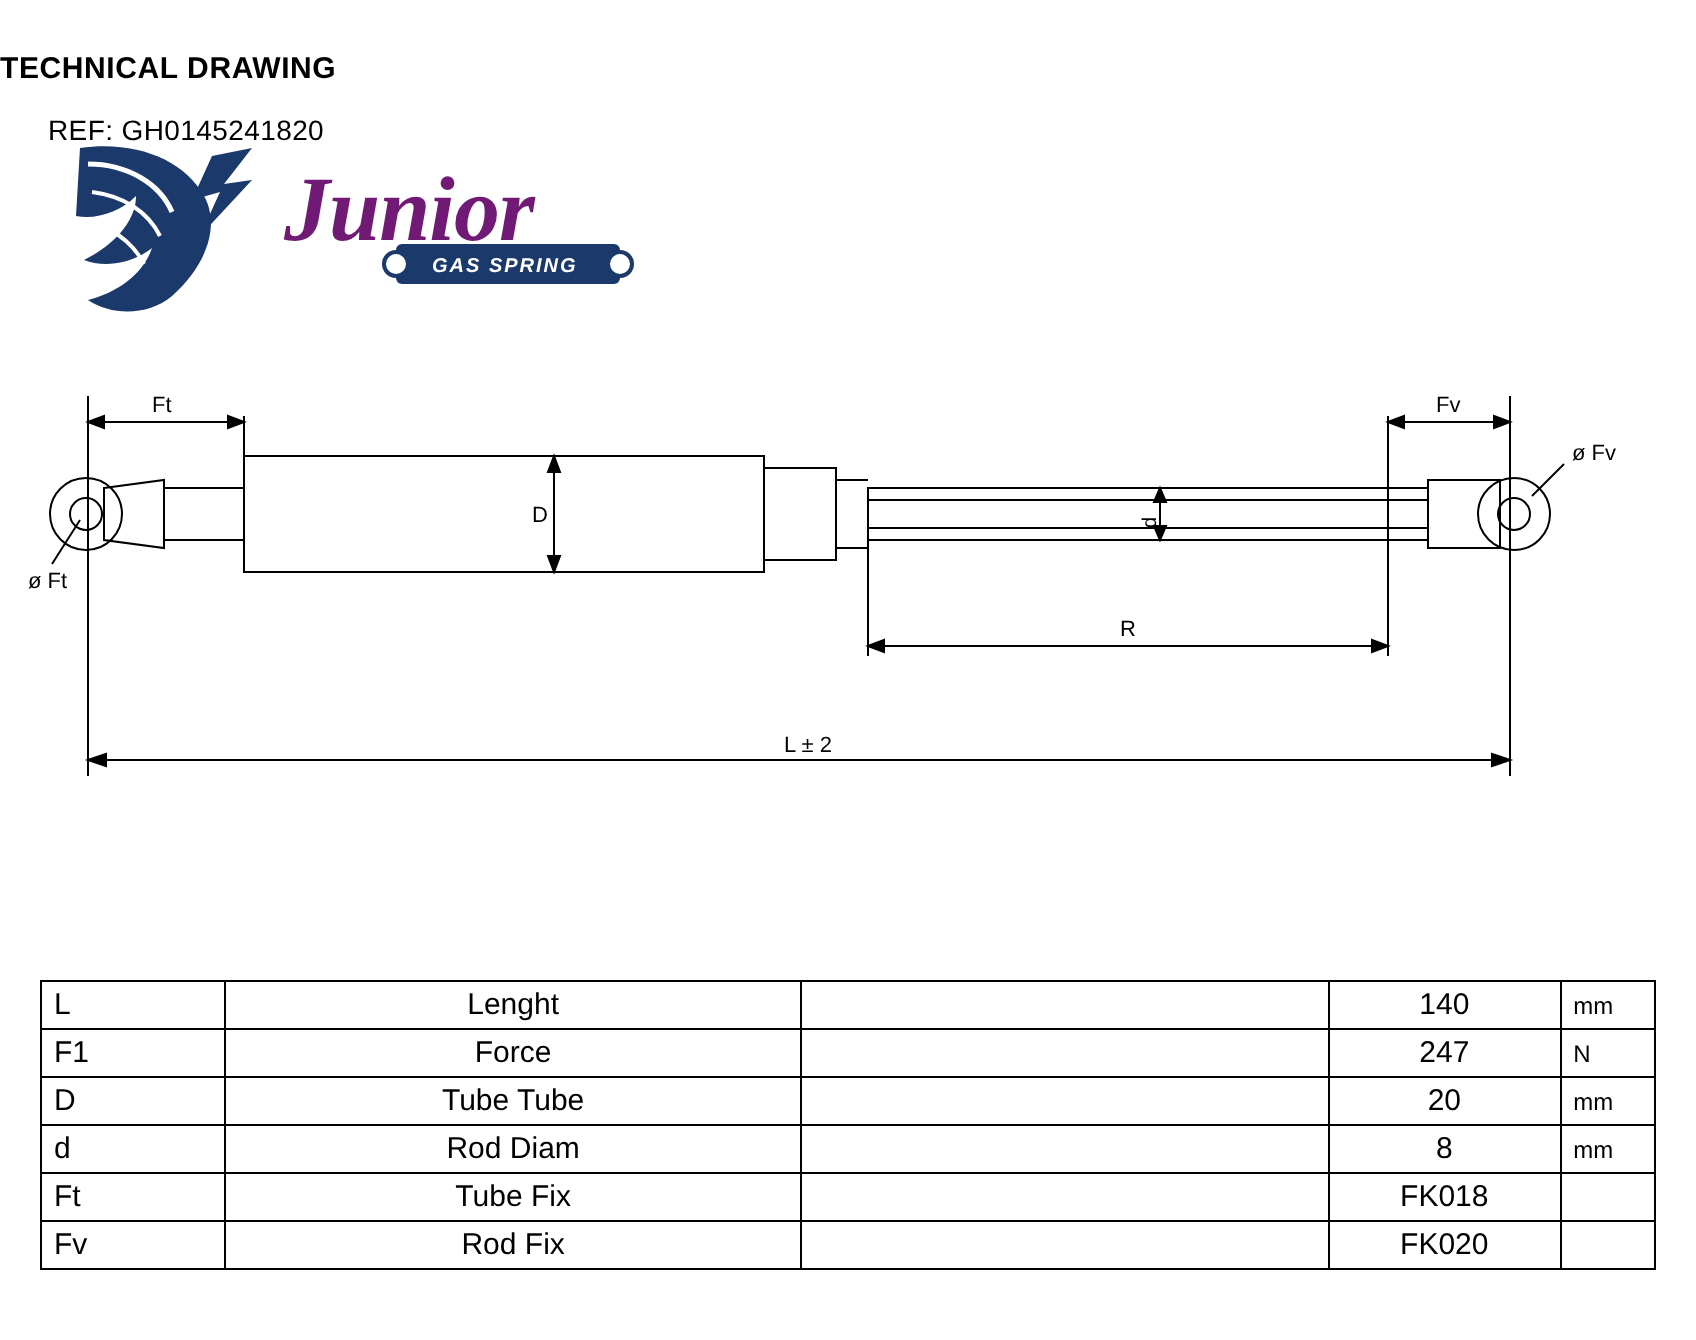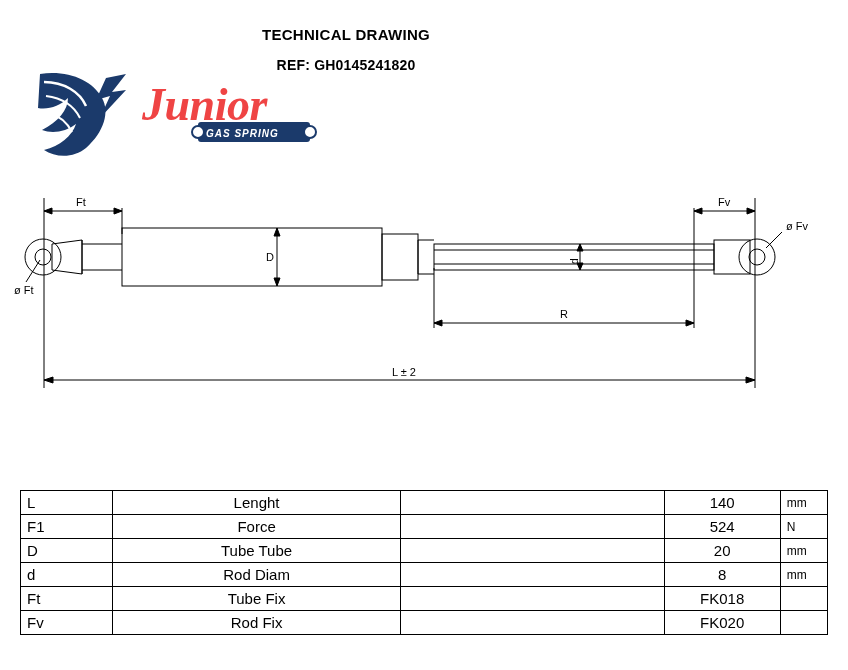--- a/index.html
+++ b/index.html
@@ -20,32 +20,32 @@
     width: 848px;
     height: 670px;
   }
 
   
   .header {
     position: absolute;
     top: 26px;
     left: 0;
     width: 692px;
-    text-align: center;
   }
   .header-title {
     font-size: 15px;
     font-weight: bold;
     letter-spacing: 0.3px;
   }
   .header-ref {
     margin-top: 14px;
     font-size: 14px;
-    font-weight: bold;
+    font-weight: normal;
     letter-spacing: 0.2px;
+    padding-left: 24px;
   }
 
   
   .logo {
     position: absolute;
     top: 62px;
     left: 30px;
     width: 280px;
     height: 100px;
   }
@@ -57,26 +57,26 @@
     height: 100px;
   }
   .logo-text {
     position: absolute;
     left: 112px;
     top: 16px;
     font-family: "Liberation Serif", serif;
     font-size: 46px;
     font-style: italic;
     font-weight: bold;
-    color: #ef4444;
+    color: #701a75;
     letter-spacing: -0.5px;
   }
   .logo-sub {
     position: absolute;
-    left: 176px;
+    left: 186px;
     top: 66px;
     font-size: 10px;
     font-style: italic;
     font-weight: bold;
     color: #ffffff;
     letter-spacing: 1px;
     z-index: 3;
   }
   .logo-bar {
     position: absolute;
@@ -238,21 +238,21 @@
         <td class="col-sym">L</td>
         <td class="col-name">Lenght</td>
         <td class="col-blank"></td>
         <td class="col-val">140</td>
         <td class="col-unit">mm</td>
       </tr>
       <tr>
         <td class="col-sym">F1</td>
         <td class="col-name">Force</td>
         <td class="col-blank"></td>
-        <td class="col-val">524</td>
+        <td class="col-val">247</td>
         <td class="col-unit">N</td>
       </tr>
       <tr>
         <td class="col-sym">D</td>
         <td class="col-name">Tube Tube</td>
         <td class="col-blank"></td>
         <td class="col-val">20</td>
         <td class="col-unit">mm</td>
       </tr>
       <tr>

